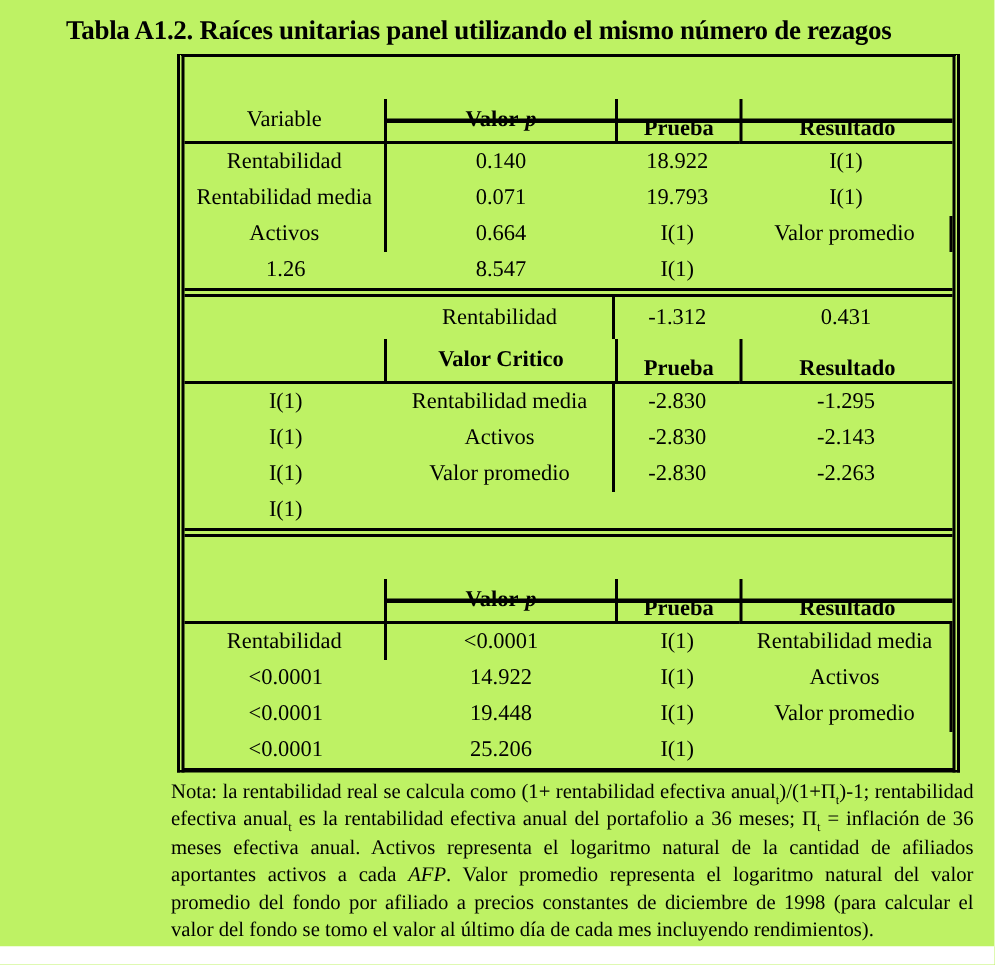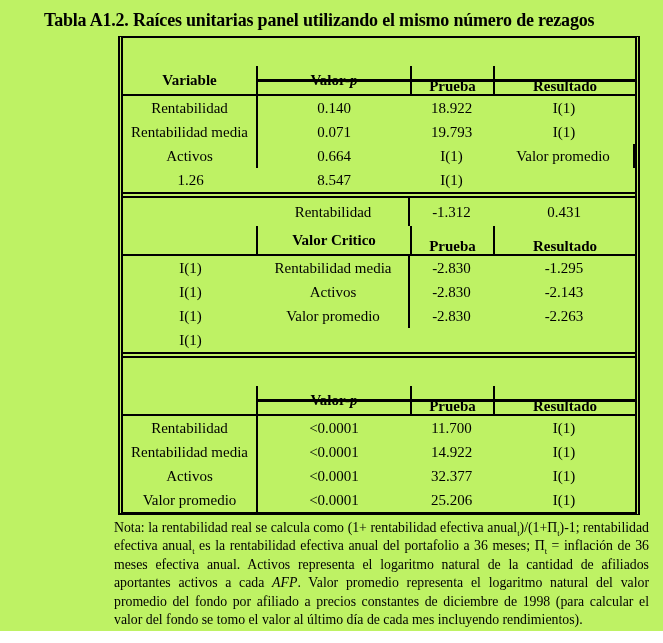--- a/index.html
+++ b/index.html
@@ -20,21 +20,21 @@
   }
   .sec-grid {
     display:grid;
     grid-template-columns:135px 152px 83px 142px;
     grid-template-rows:28px 30px repeat(4,24px);
   }
   .cell {
     box-sizing:border-box; display:flex; align-items:center; justify-content:center;
     font-size:15px; line-height:1; overflow:hidden;
   }
-  .varhead { grid-area:1/1/3/2; border-right:2px solid #000; border-bottom:2px solid #000; font-weight:bold;margin-top:28px; }
+  .varhead { grid-area:1/1/3/2; border-right:2px solid #000; border-bottom:2px solid #000; font-weight:normal;margin-top:28px; }
   .sectitle { grid-area:1/2/2/5; border-bottom:3px solid #000; font-weight:bold;margin-top:41px; }
   .sectitle .hyp { margin-left:22px; }
   .colhead { grid-row:2; border-bottom:2px solid #000; font-weight:bold; }
   .colhead.bl { border-left:2px solid #000;align-items:flex-end; }
   .colhead i { font-style:italic; }
   .rlabel { border-right:2px solid #000; }
   .sec-sep { box-sizing:content-box; height:2px; border-top:2px solid #000; border-bottom:2px solid #000; }
   .note {
     position:absolute; top:519px; left:114px; width:535px;
     font-size:13.8px; line-height:18.4px; text-align:justify; text-justify:inter-word;
@@ -137,31 +137,30 @@
         </div>
       <div class="cell colhead bl">
           <span>Prueba</span>
         </div>
       <div class="cell colhead bl">
           <span>Resultado</span>
         </div>
 
       <div class="cell rlabel">Rentabilidad</div>
       <div class="cell val">&lt;0.0001</div>
-      <div class="cell val">11.700</div>
       <div class="cell val">I(1)</div>
 
       <div class="cell rlabel">Rentabilidad media</div>
       <div class="cell val">&lt;0.0001</div>
       <div class="cell val">14.922</div>
       <div class="cell val">I(1)</div>
 
       <div class="cell rlabel">Activos</div>
       <div class="cell val">&lt;0.0001</div>
-      <div class="cell val">32.377</div>
+      <div class="cell val">19.448</div>
       <div class="cell val">I(1)</div>
 
       <div class="cell rlabel">Valor promedio</div>
       <div class="cell val">&lt;0.0001</div>
       <div class="cell val">25.206</div>
       <div class="cell val">I(1)</div>
     </div>
 
   </div>
 

